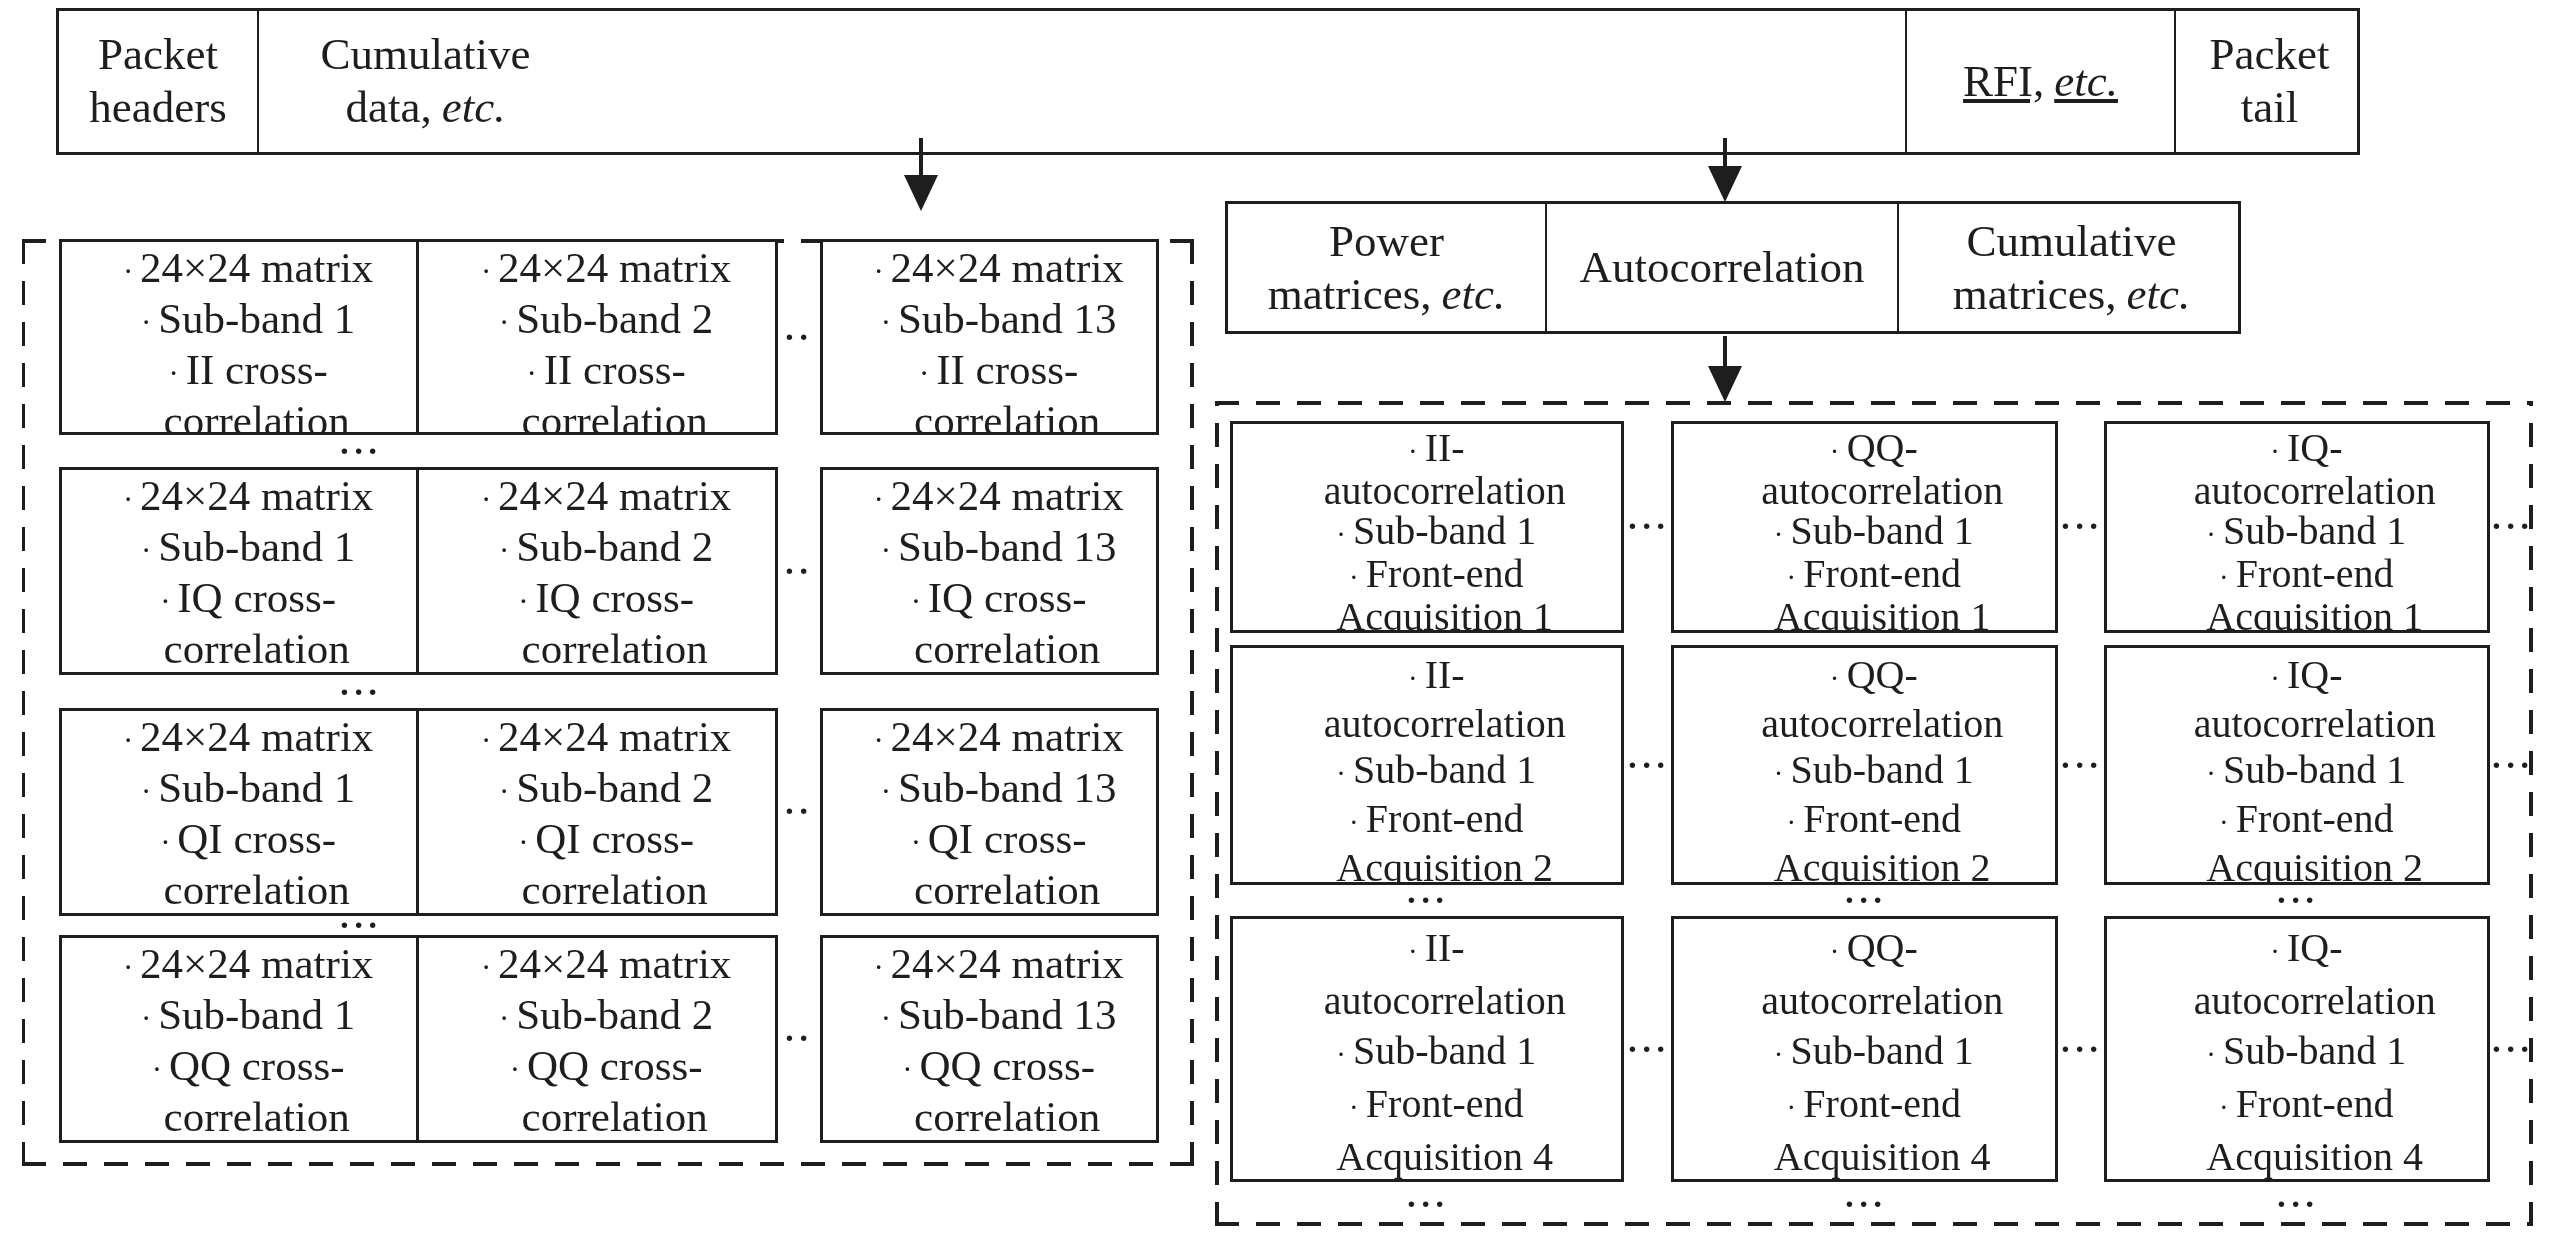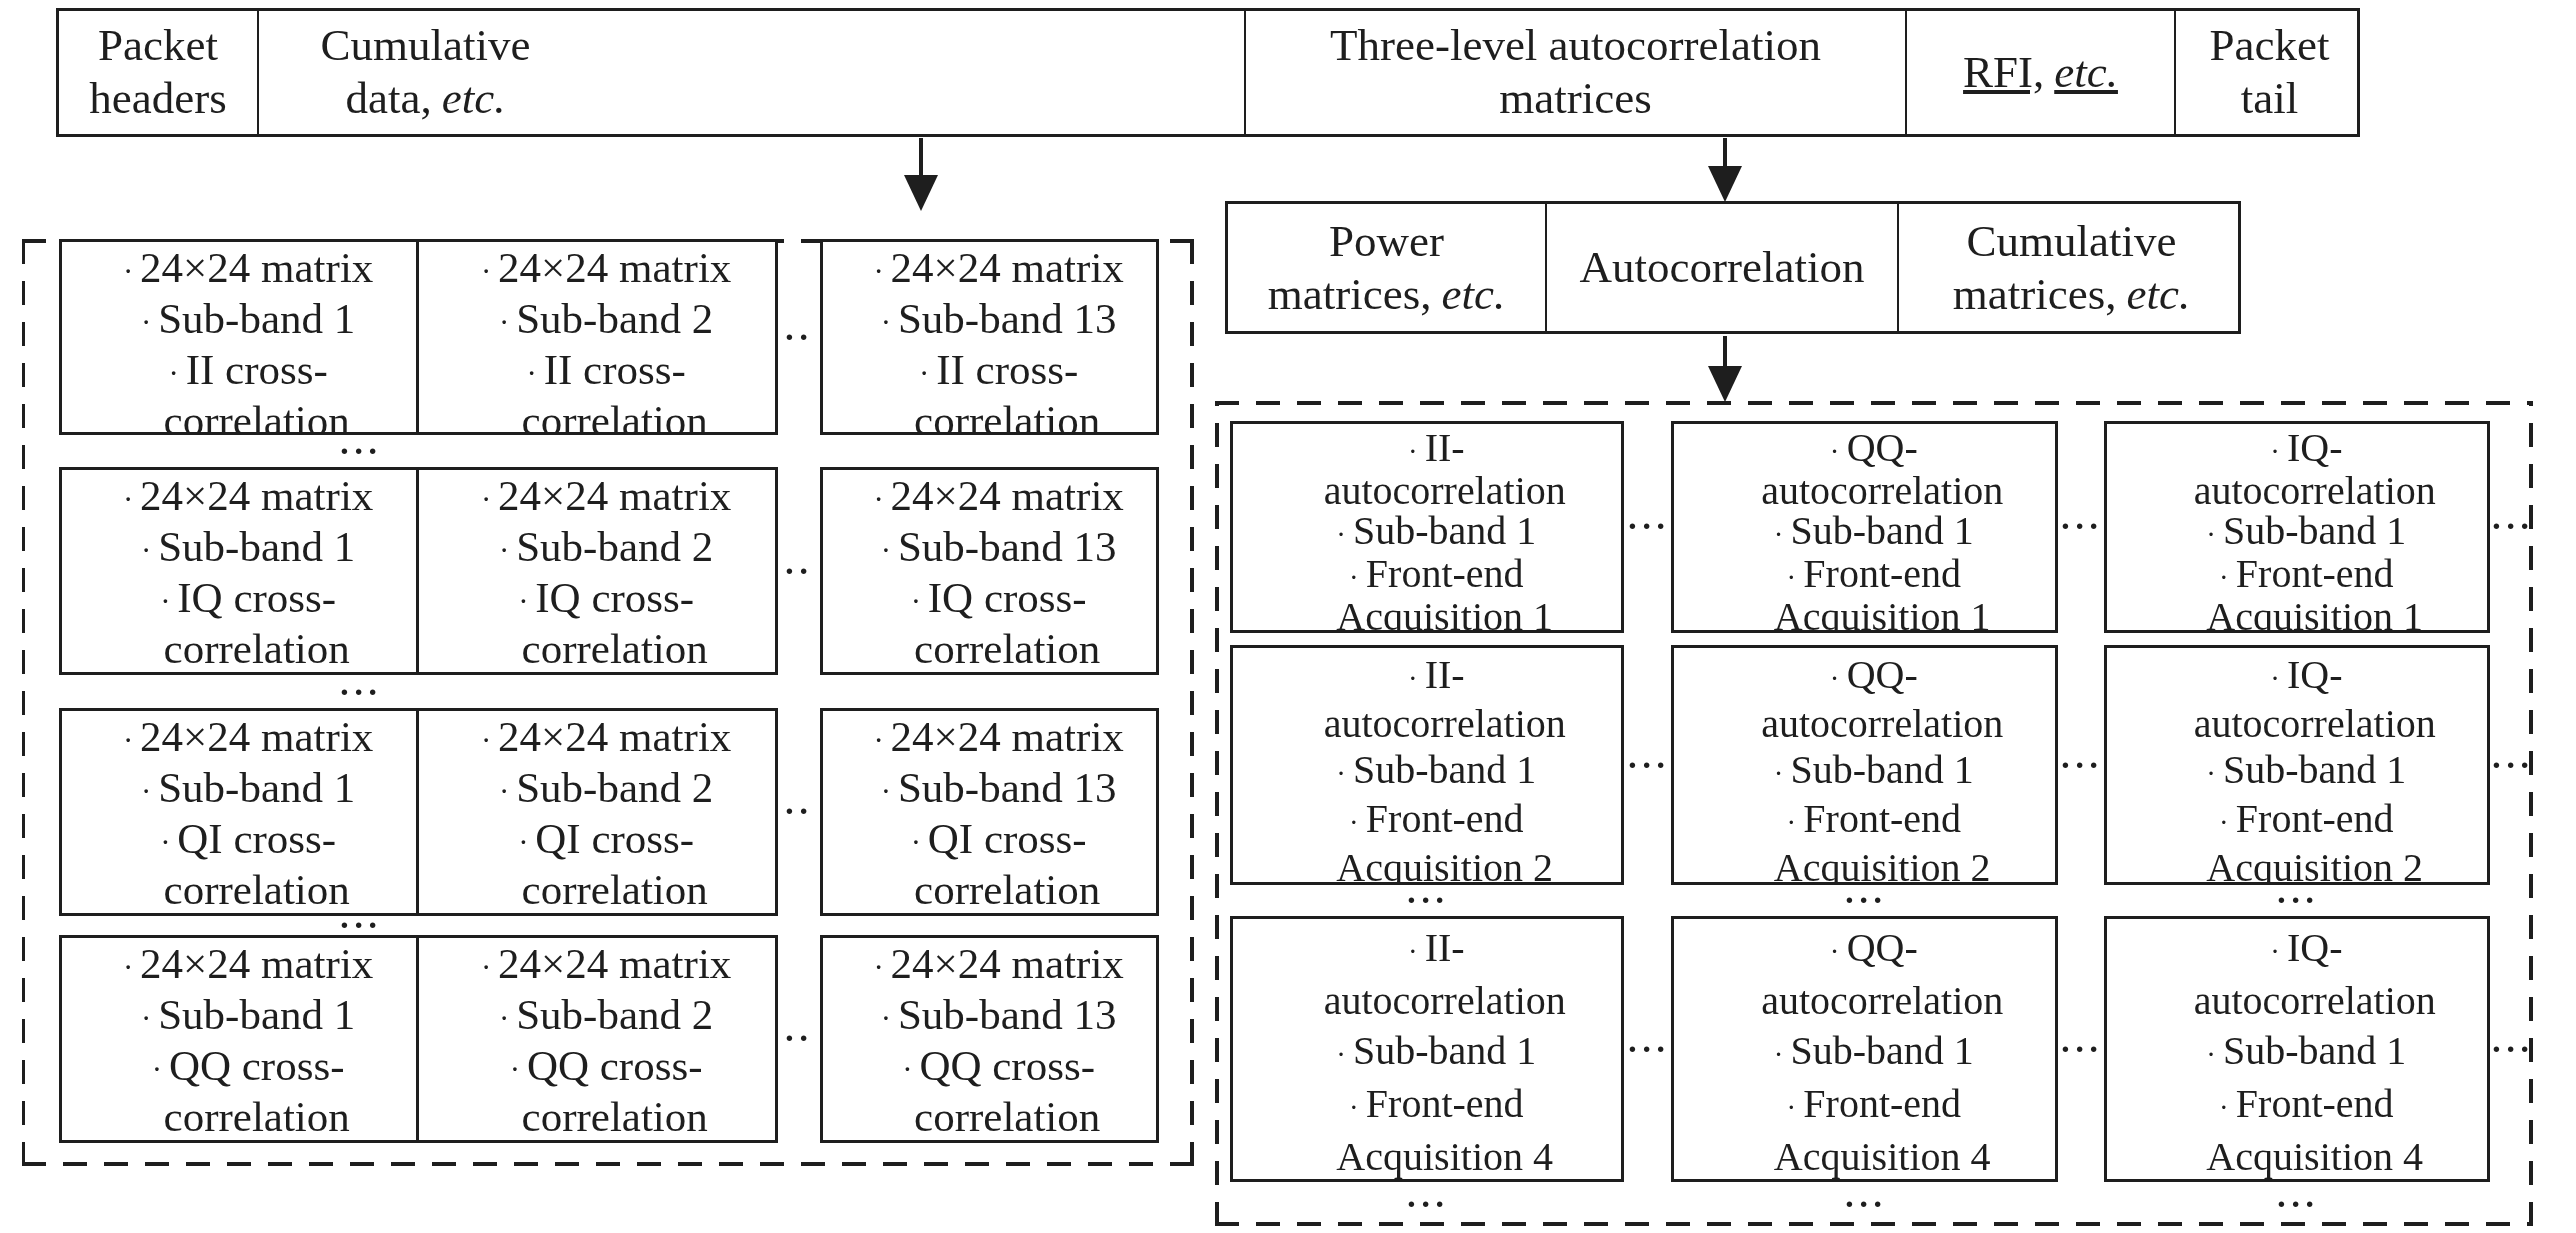--- a/index.html
+++ b/index.html
@@ -47,29 +47,26 @@
   .mark{
     position:absolute;transform:translate(-50%,-50%);
     font-size:34px;font-weight:bold;letter-spacing:2.8px;color:#1e1e1e;line-height:1;
   }
 </style>
 </head>
 <body>
 
 <div class="stage">
 
-  <div class="bar" style="left:56px;top:7.5px;width:2304px;height:129px;">
+  <div class="bar" style="left:56px;top:7.5px;width:2304px;height:147px;">
     <div class="cell" style="left:0px;width:198px;">
         <div><span>Packet headers</span><span class="it"></span></div>
       </div>
     <div class="cell" style="left:198px;width:335px;">
         <div><span>Cumulative data,</span><span class="it">etc.</span></div>
-      </div>
-    <div class="cell" style="left:1185px;width:661px;">
-        <div><span>Three-level autocorrelation matrices</span><span class="it"></span></div>
       </div>
     <div class="cell" style="left:1846px;width:269px;text-decoration:underline;">
         <div><span>RFI,</span><span class="it">etc.</span></div>
       </div>
     <div class="cell" style="left:2115px;width:189px;">
         <div><span>Packet tail</span><span class="it"></span></div>
       </div>
   </div>
 
   <div class="arrow" style="left:904px;top:138px;">

